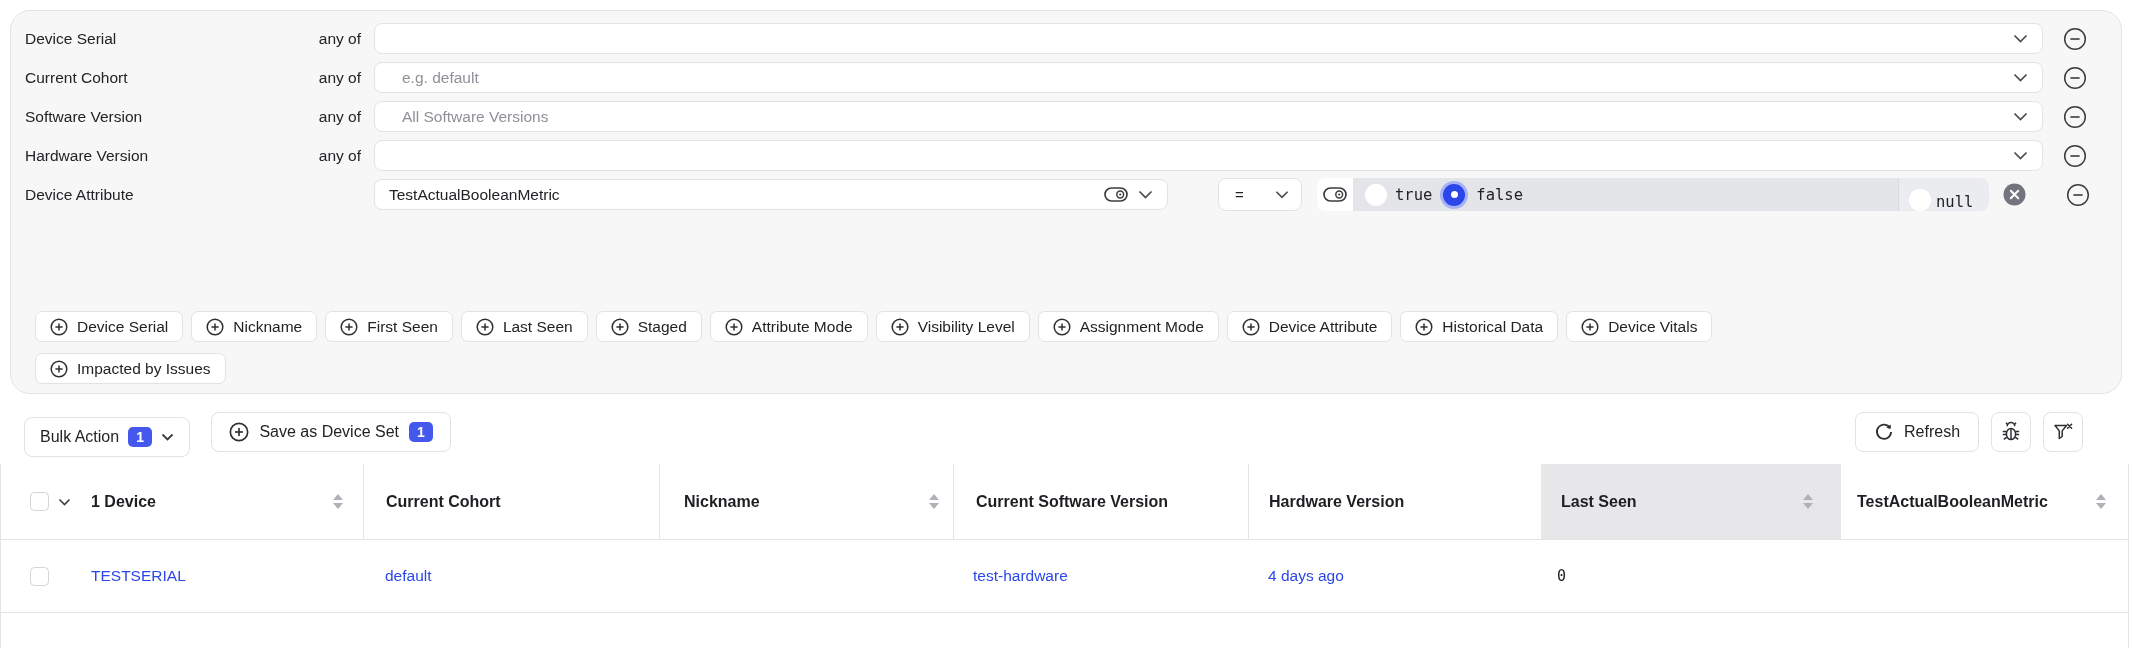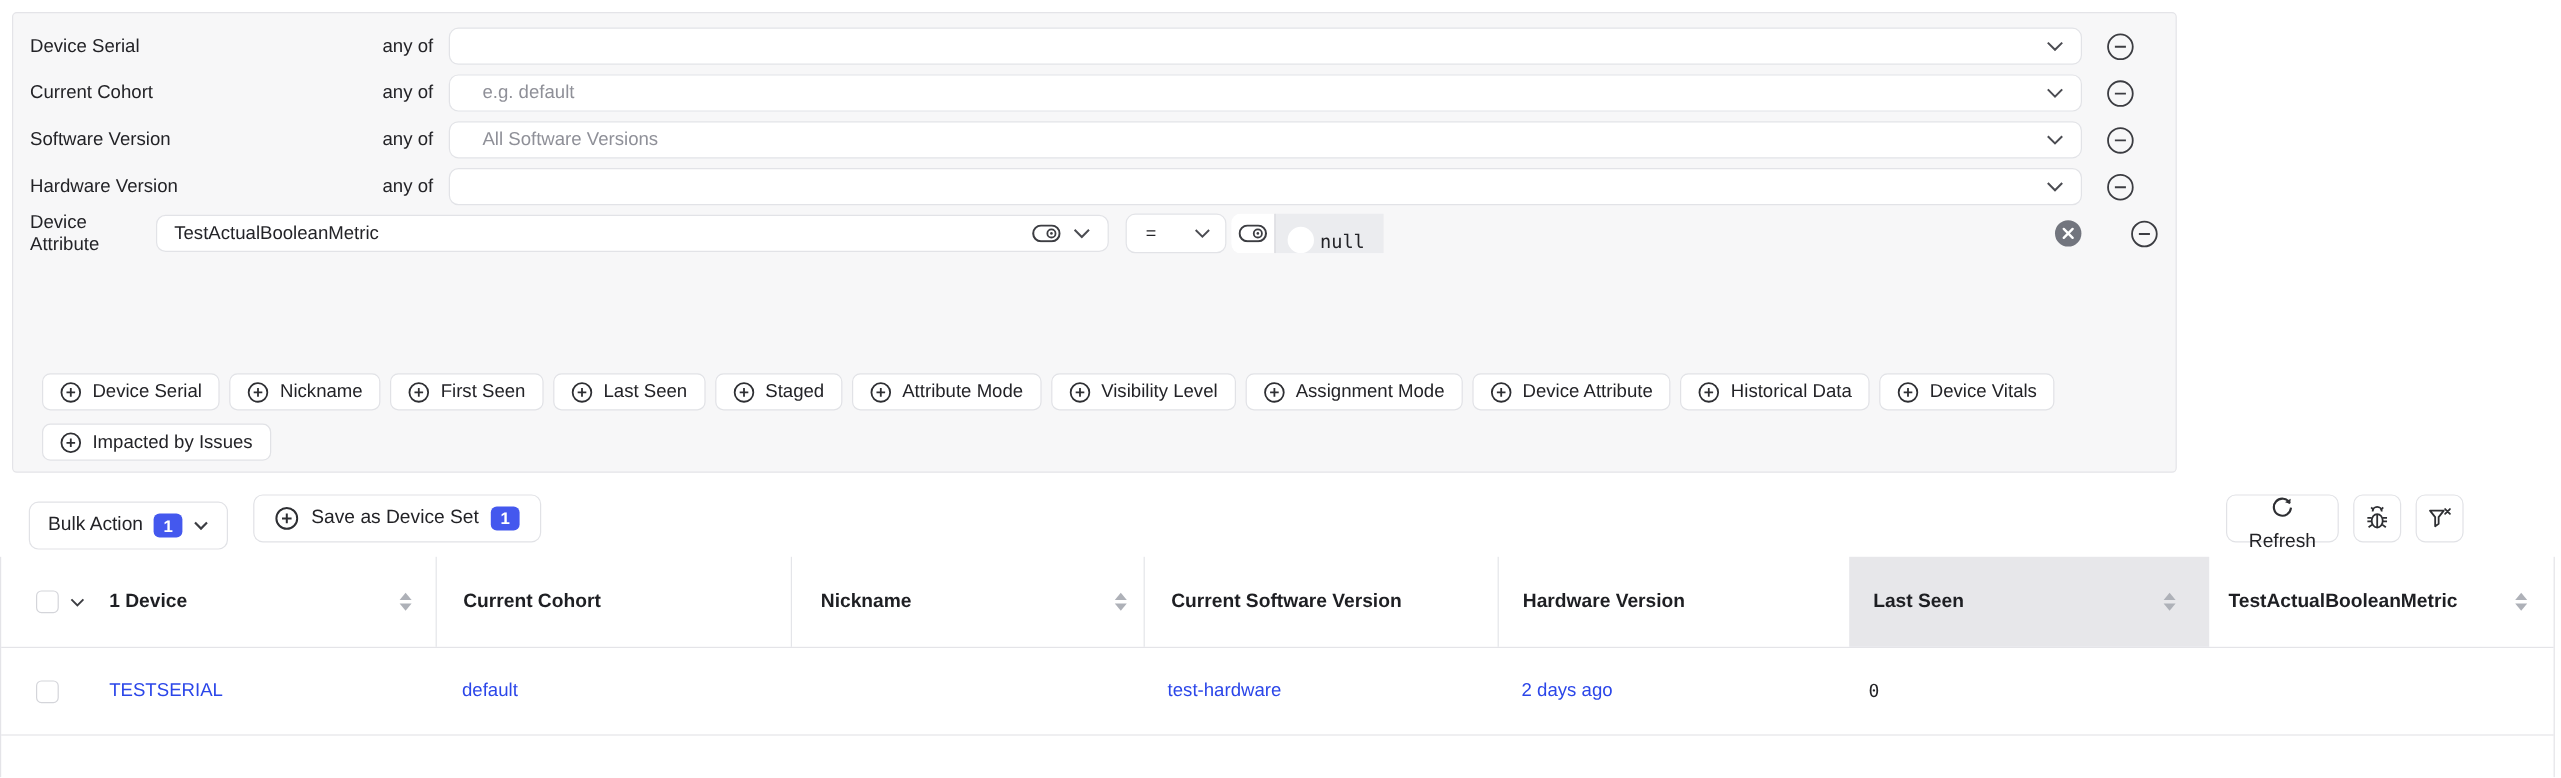--- a/index.html
+++ b/index.html
@@ -3,22 +3,22 @@
 <meta charset="utf-8">
 <style>
   * { margin:0; padding:0; box-sizing:border-box; }
   html,body { background:#fff; }
   .page {
     position:relative; width:2134px; height:648px; background:#fff;
     font-family:"Liberation Sans", sans-serif; color:#232327; overflow:hidden;
   }
   
   .filter-card {
-    position:absolute; left:10px; top:10px; width:1804px; height:384px;
-    background:#f7f7f8; border:1px solid #e4e4e8; border-radius:4px;
+    position:absolute; left:10px; top:10px; width:2112px; height:384px;
+    background:#f7f7f8; border:1px solid #e4e4e8; border-radius:20px;
     padding:8px 14px;
   }
   .f-row { display:flex; align-items:center; height:39px; }
   .f-label { width:230px; font-size:15.5px; color:#232327; }
   .f-op { width:106px; text-align:right; font-size:15.5px; color:#232327; margin-right:13px; }
   .f-select {
     flex:1; height:31px; background:#fff; border:1px solid #e2e3e7; border-radius:8px;
     display:flex; align-items:center; padding:0 14px; position:relative;
   }
   .f-select .ph { color:#8f9098; font-size:15.5px;margin-left:13px; }
@@ -53,21 +53,21 @@
   
   .toolbar { position:absolute; left:24px; top:412px; width:2086px; height:40px; }
   .btn {
     height:40px; background:#fff; border:1px solid #e1e2e6; border-radius:8px;
     display:inline-flex; align-items:center; font-size:16px; color:#232327; cursor:pointer;
   }
   .bulk-btn { padding:0 15px; gap:9px;justify-content:flex-end; }
   .save-btn { padding:0 17px; gap:10px; margin-left:17px; }
   .badge { background:#4458ee; color:#fff; font-size:14px; font-weight:bold; border-radius:5px; padding:2px 8px; line-height:16px; }
   .right-tools { position:absolute; left:1831px; top:0; display:flex; gap:12px; }
-  .refresh-btn { padding:0 18px; gap:10px;flex-direction:column; }
+  .refresh-btn { padding:0 18px; gap:10px; }
   .icon-btn { width:40px; justify-content:center; }
   
   .table-wrap {
     position:absolute; left:0; top:464px; width:2129px; height:184px;
     border-left:1px solid #e4e4e8; border-right:1px solid #e4e4e8; background:#fff;
   }
   .thead, .trow {
     display:grid;
     grid-template-columns:90px 272px 296px 294px 295px 293px 300px 1fr;
     align-items:center;
@@ -212,20 +212,26 @@
       </div>
       <div class="gap15"></div>
       <div class="bool-group">
         <div class="bool-toggle-seg">
           <svg width="24" height="15" viewBox="0 0 24 15">
               <rect x="1" y="1" width="22" height="13" rx="6.5" fill="none" stroke="#3c3d42" stroke-width="1.7"></rect>
               <circle cx="16.2" cy="7.5" r="3.4" fill="none" stroke="#3c3d42" stroke-width="1.5"></circle>
               <circle cx="16.2" cy="7.5" r="1.1" fill="#3c3d42"></circle>
             </svg>
         </div>
+        <div class="bool-main-seg">
+          <span class="radio"></span>
+          <span class="mono">true</span>
+          <span class="radio checked ml18"></span>
+          <span class="mono">false</span>
+        </div>
         <div class="bool-null-seg">
           <span class="radio"></span>
           <span class="mono">null</span>
         </div>
       </div>
       <span class="xicon-wrap">
         <svg width="23" height="23" viewBox="0 0 23 23">
             <circle cx="11.5" cy="11.5" r="11" fill="#72757e"></circle>
             <line x1="7.8" y1="7.8" x2="15.2" y2="15.2" stroke="#fff" stroke-width="2" stroke-linecap="round"></line>
             <line x1="15.2" y1="7.8" x2="7.8" y2="15.2" stroke="#fff" stroke-width="2" stroke-linecap="round"></line>
@@ -456,21 +462,21 @@
       <div class="cell pl22">
         <a class="link">default</a>
       </div>
       <div class="cell pl24">
         <span></span>
       </div>
       <div class="cell pl20">
         <a class="link">test-hardware</a>
       </div>
       <div class="cell pl20">
-        <a class="link">2 days ago</a>
+        <a class="link">4 days ago</a>
       </div>
       <div class="cell pl16">
         <span class="metric-val">0</span>
       </div>
     </div>
   </div>
 
 </div>
 
 </body></html>

